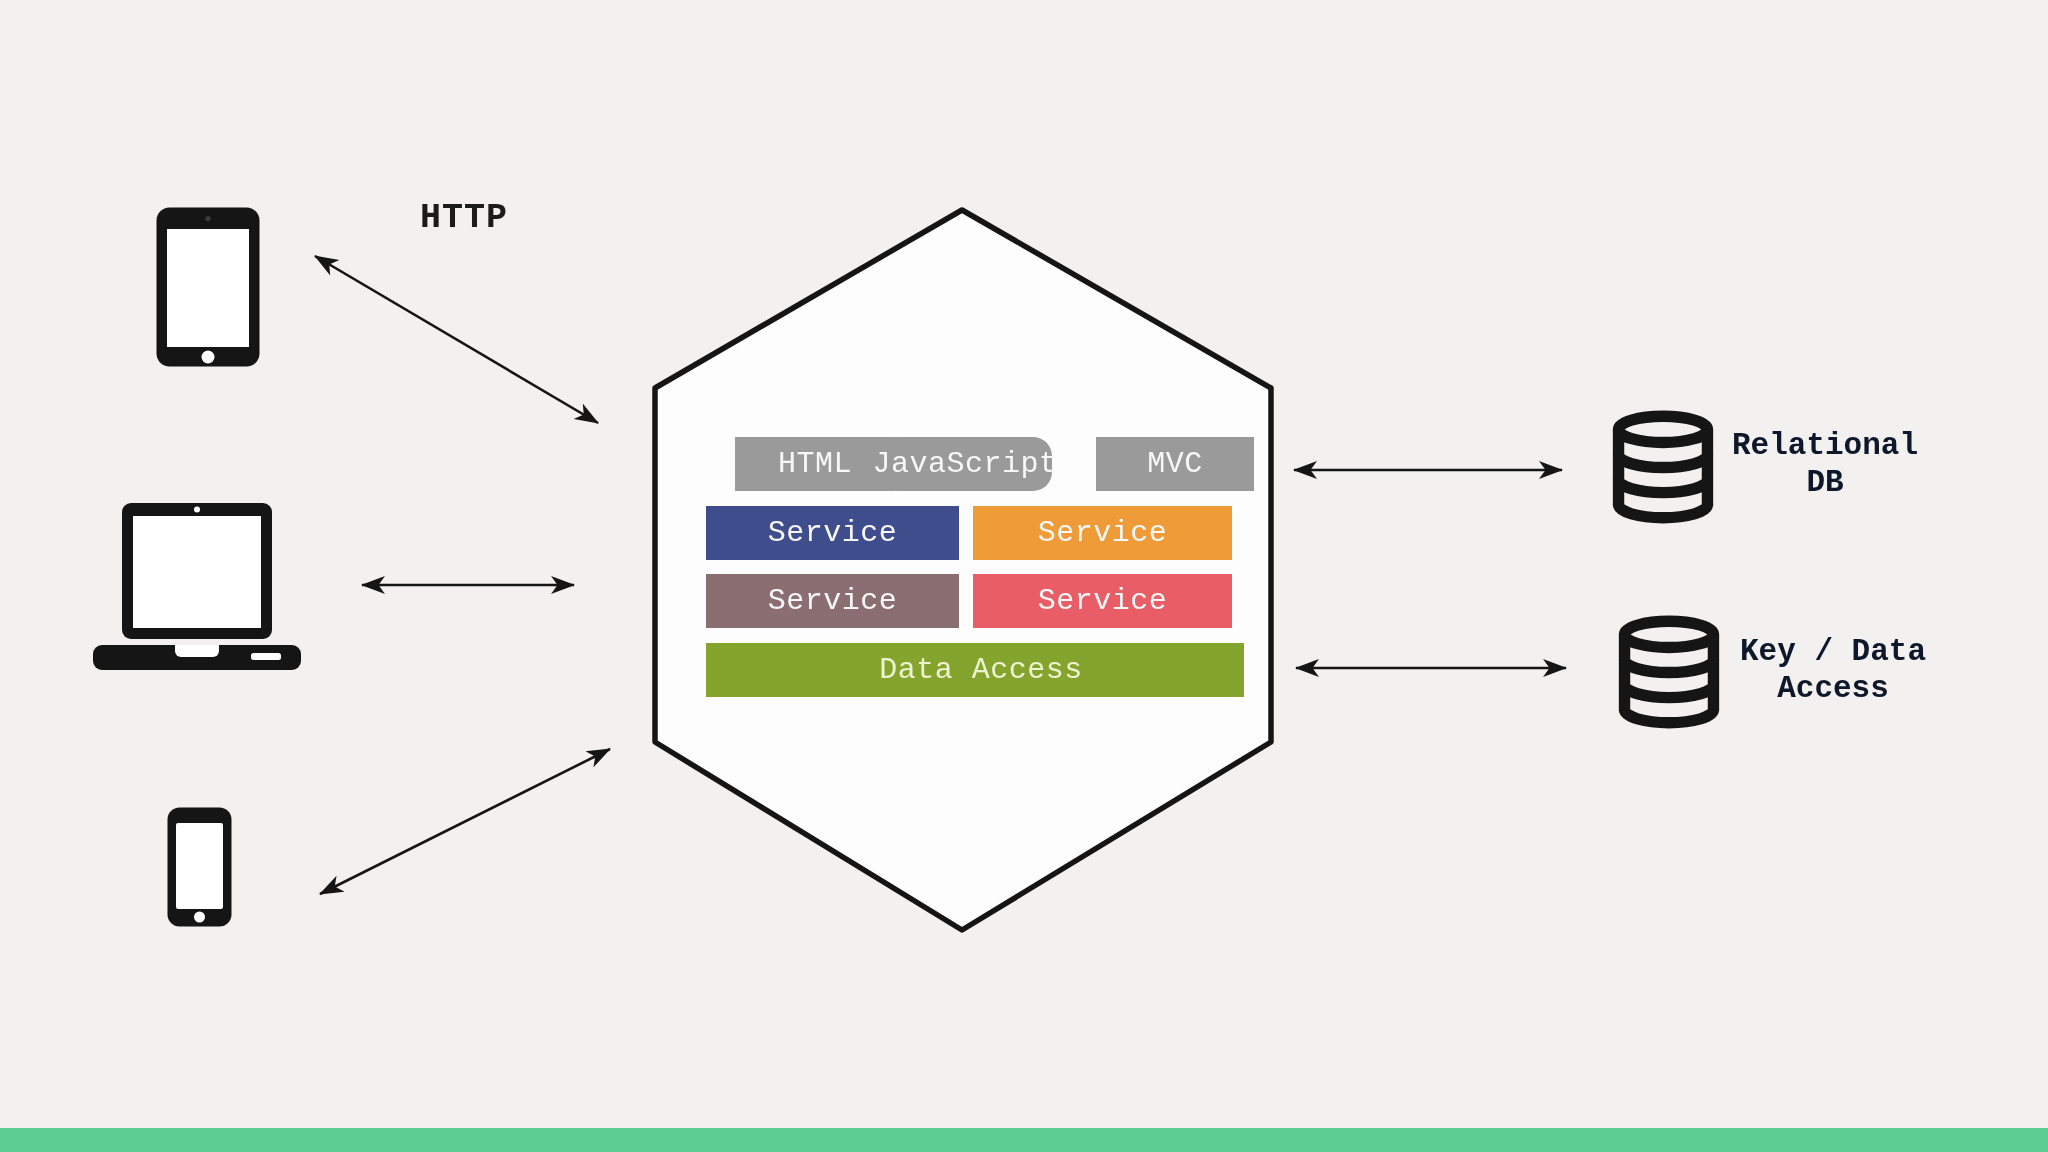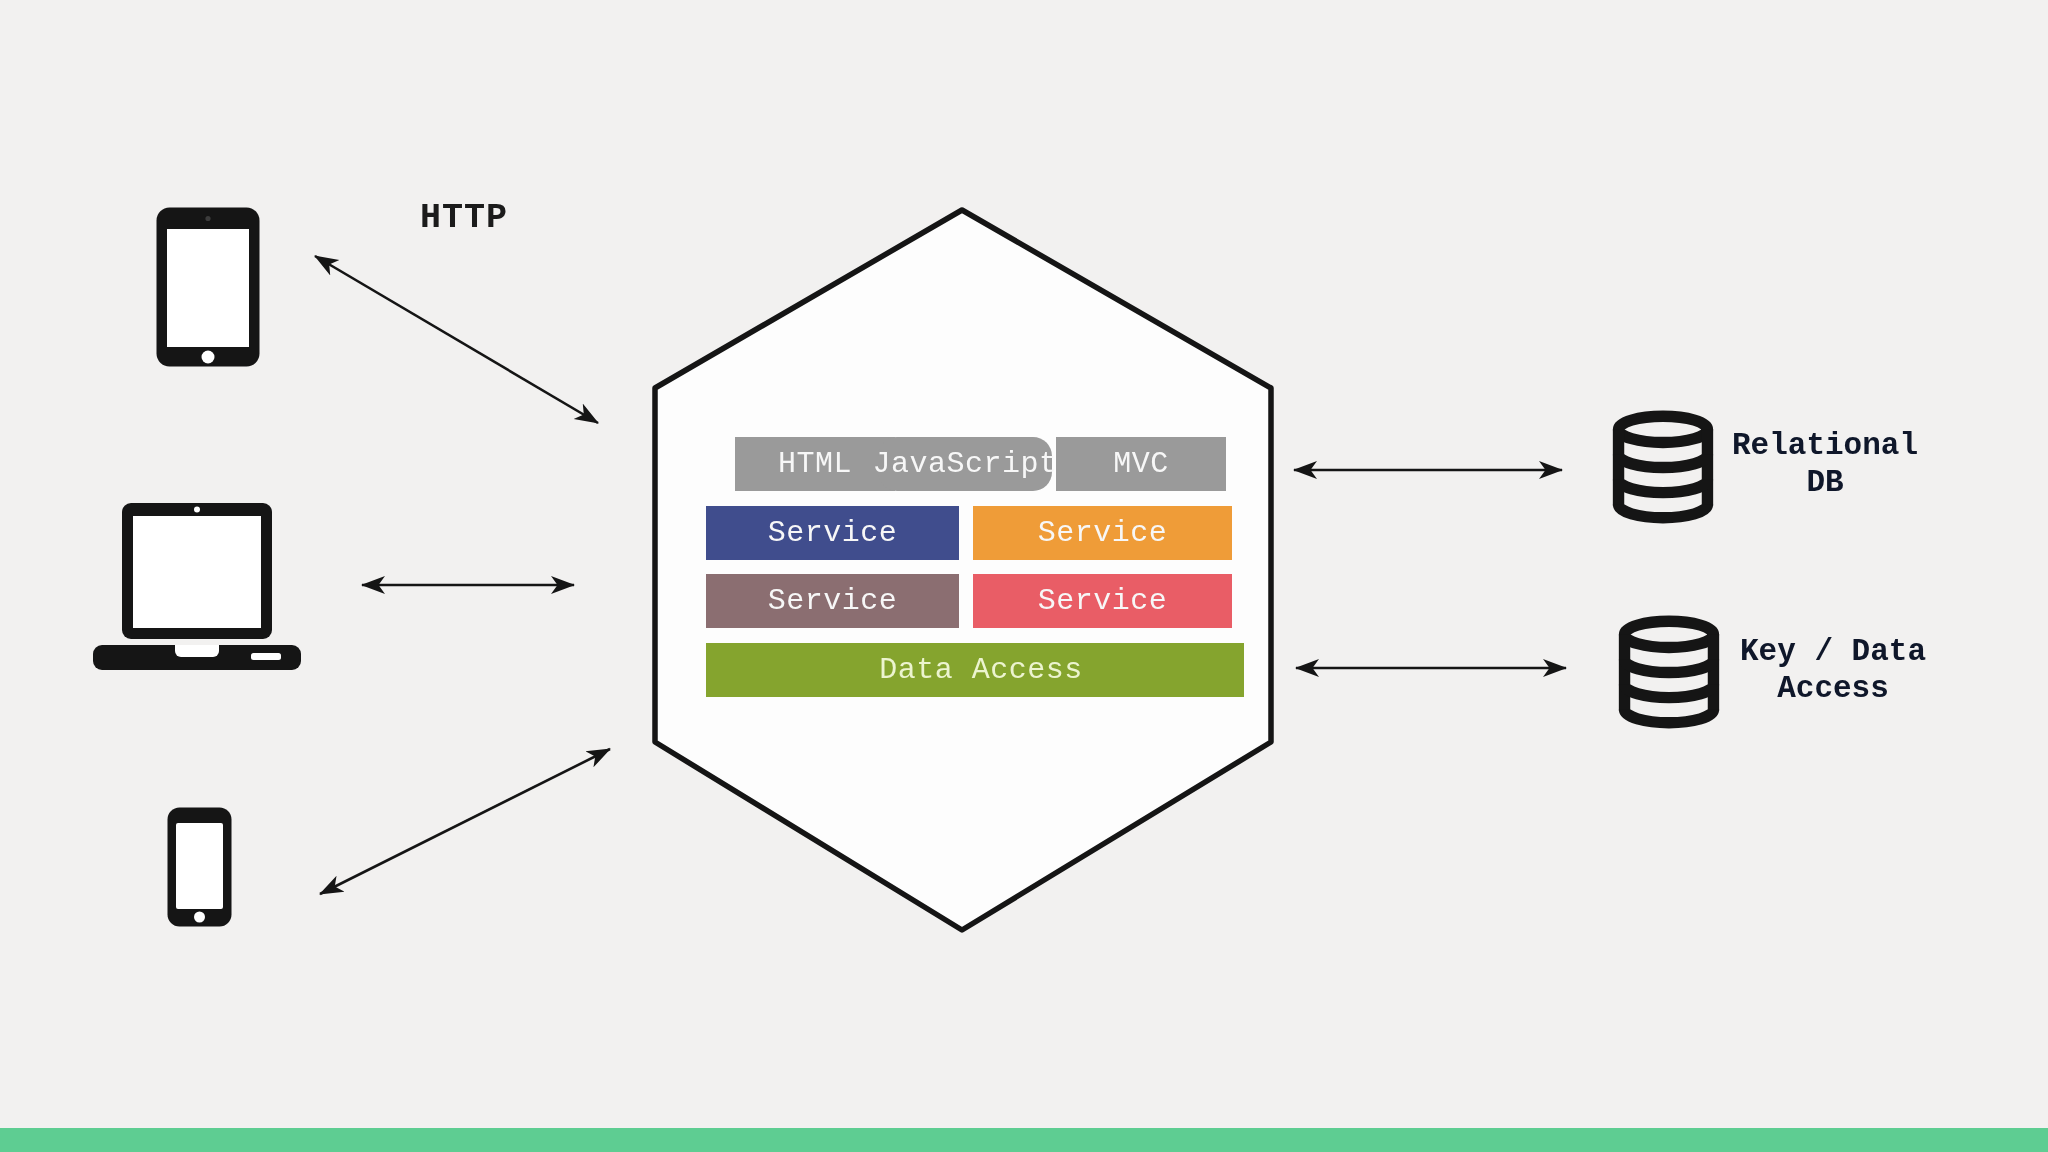--- a/index.html
+++ b/index.html
@@ -13,21 +13,21 @@
   .block{
     position:absolute;
     display:flex;align-items:center;justify-content:center;
     color:#f7f7f7;
     font-size:30px;
     letter-spacing:.5px;
     white-space:nowrap;
   }
   .block-html{left:706px;top:437px;width:160px;height:54px;margin-left:29px;}
   .block-js{left:878px;top:437px;width:174px;height:54px;border-radius:19px;}
-  .block-mvc{left:1056px;top:437px;width:170px;height:54px;}
+  .block-mvc{left:1096px;top:437px;width:158px;height:54px;}
   .block-s1{left:706px;top:506px;width:253px;height:54px;}
   .block-s2{left:973px;top:506px;width:259px;height:54px;}
   .block-s3{left:706px;top:574px;width:253px;height:54px;}
   .block-s4{left:973px;top:574px;width:259px;height:54px;}
   .block-da{left:706px;top:643px;width:526px;height:54px;color:#ecf4cf;padding-left:12px;}
   .http-label{
     position:absolute;left:420px;top:198px;
     font-size:35px;font-weight:bold;color:#1b1b1b;letter-spacing:1px;
   }
   .db-label{

